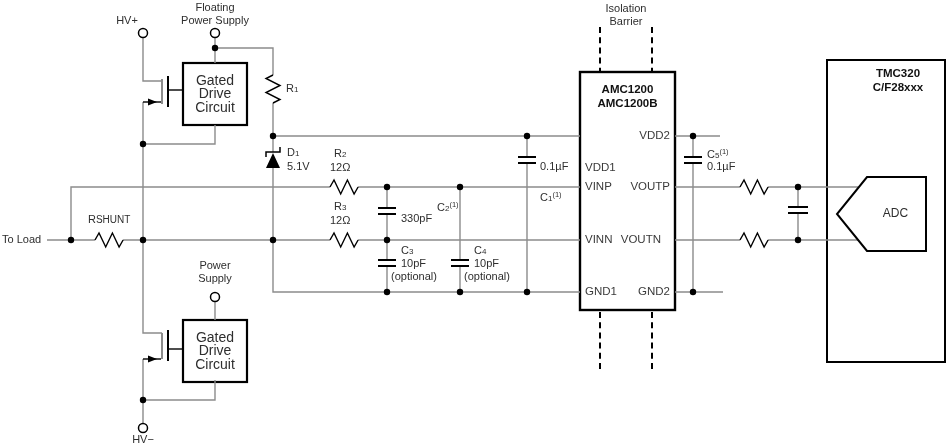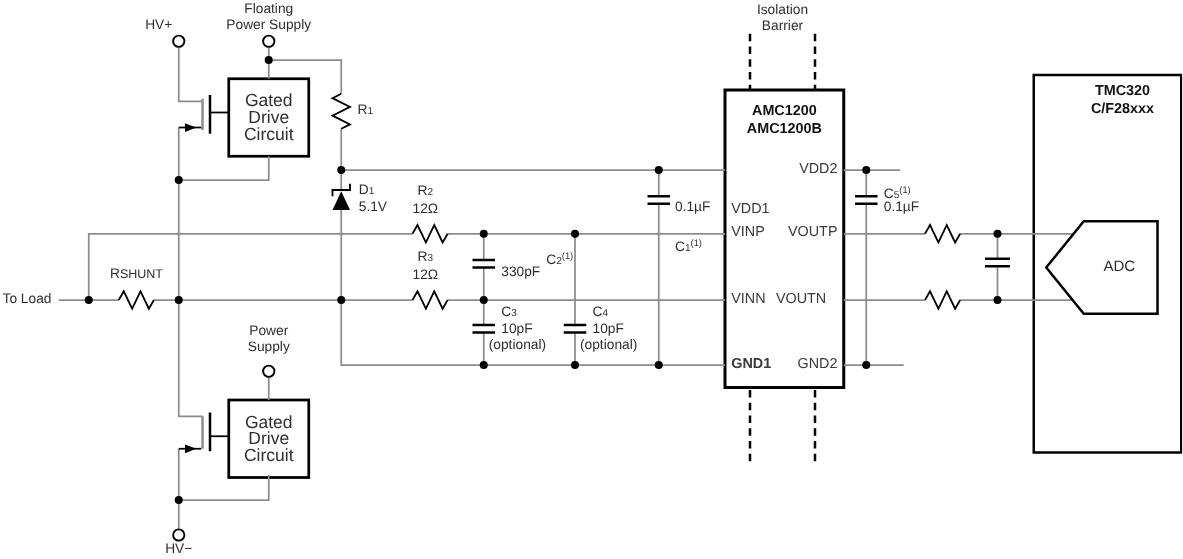--- a/index.html
+++ b/index.html
@@ -198,21 +198,21 @@
   <div class="title" style="left:580px;top:83px;width:95px;">
     <div>AMC1200</div>
     <div>AMC1200B</div>
   </div>
   <div class="pin" style="left:585px;top:129px;margin-top:32px;">VDD1</div>
   <div class="pin r" style="left:590px;top:129px;width:80px;">VDD2</div>
   <div class="pin" style="left:585px;top:180px;">VINP</div>
   <div class="pin r" style="left:590px;top:180px;width:80px;">VOUTP</div>
   <div class="pin" style="left:585px;top:233px;">VINN</div>
   <div class="pin r" style="left:590px;top:233px;width:71px;">VOUTN</div>
-  <div class="pin" style="left:585px;top:285px;font-weight:bold;">GND1</div>
+  <div class="pin" style="left:585px;top:285px;">GND1</div>
   <div class="pin r" style="left:590px;top:285px;width:80px;">GND2</div>
 
   <div class="title" style="left:827px;top:67px;width:142px;">
     <div>TMC320</div>
     <div>C/F28xxx</div>
   </div>
   <div class="lbl ctr" style="left:865px;top:207px;width:61px;font-size:12px;">ADC</div>
 
 </div>
 

